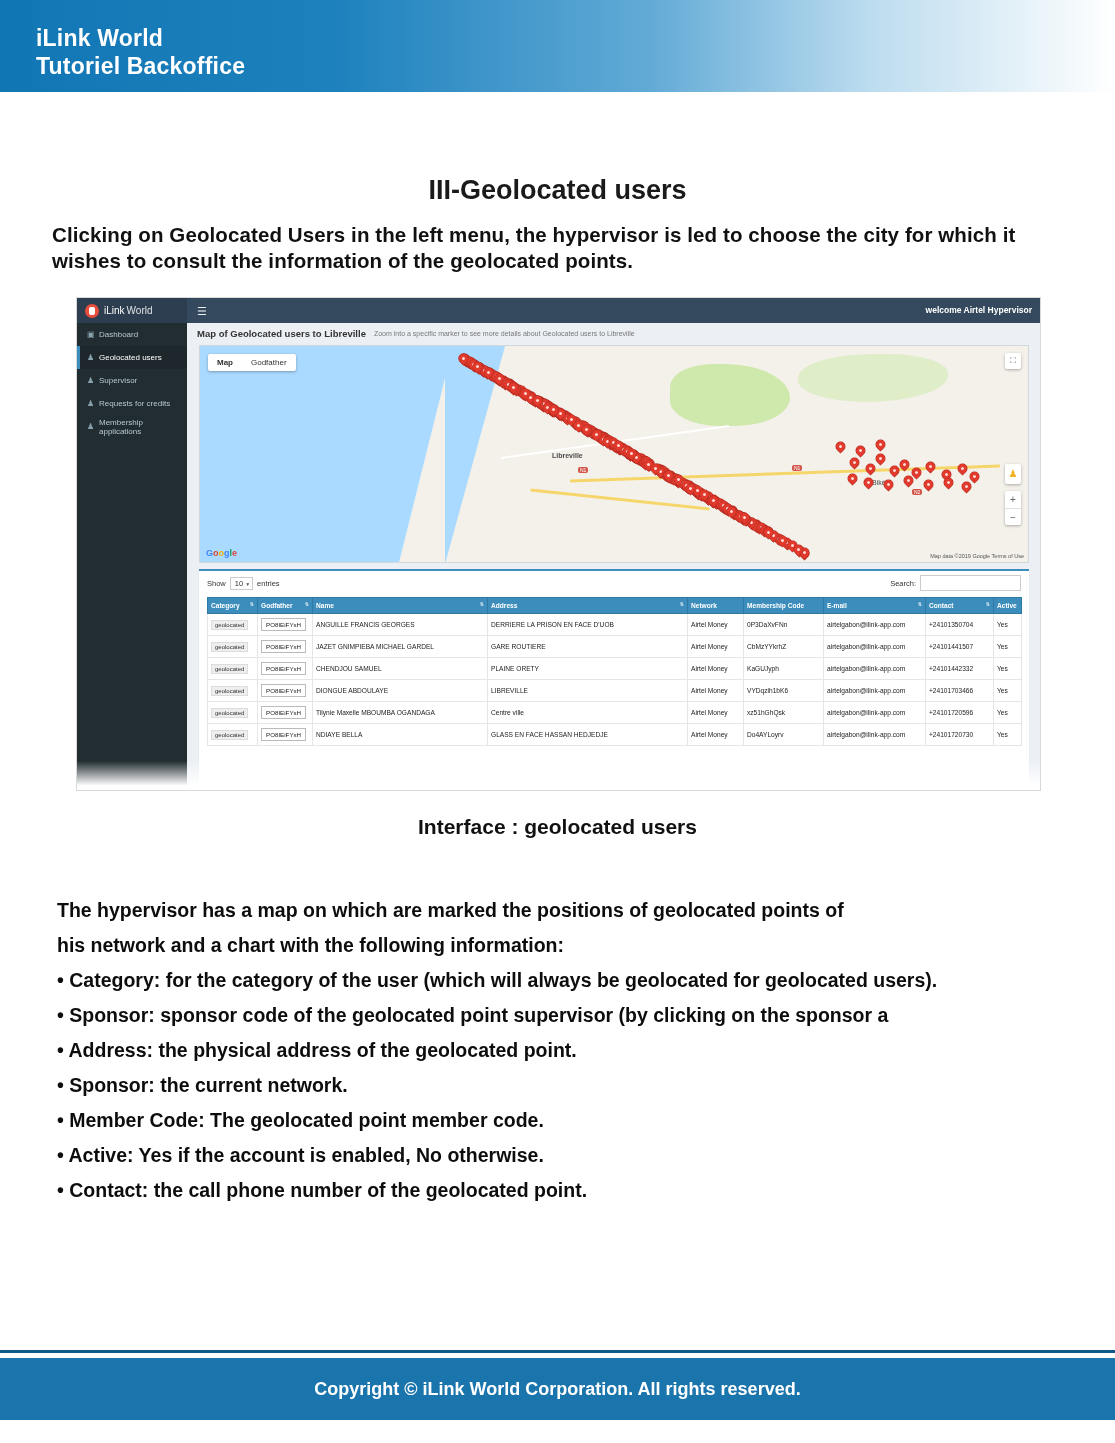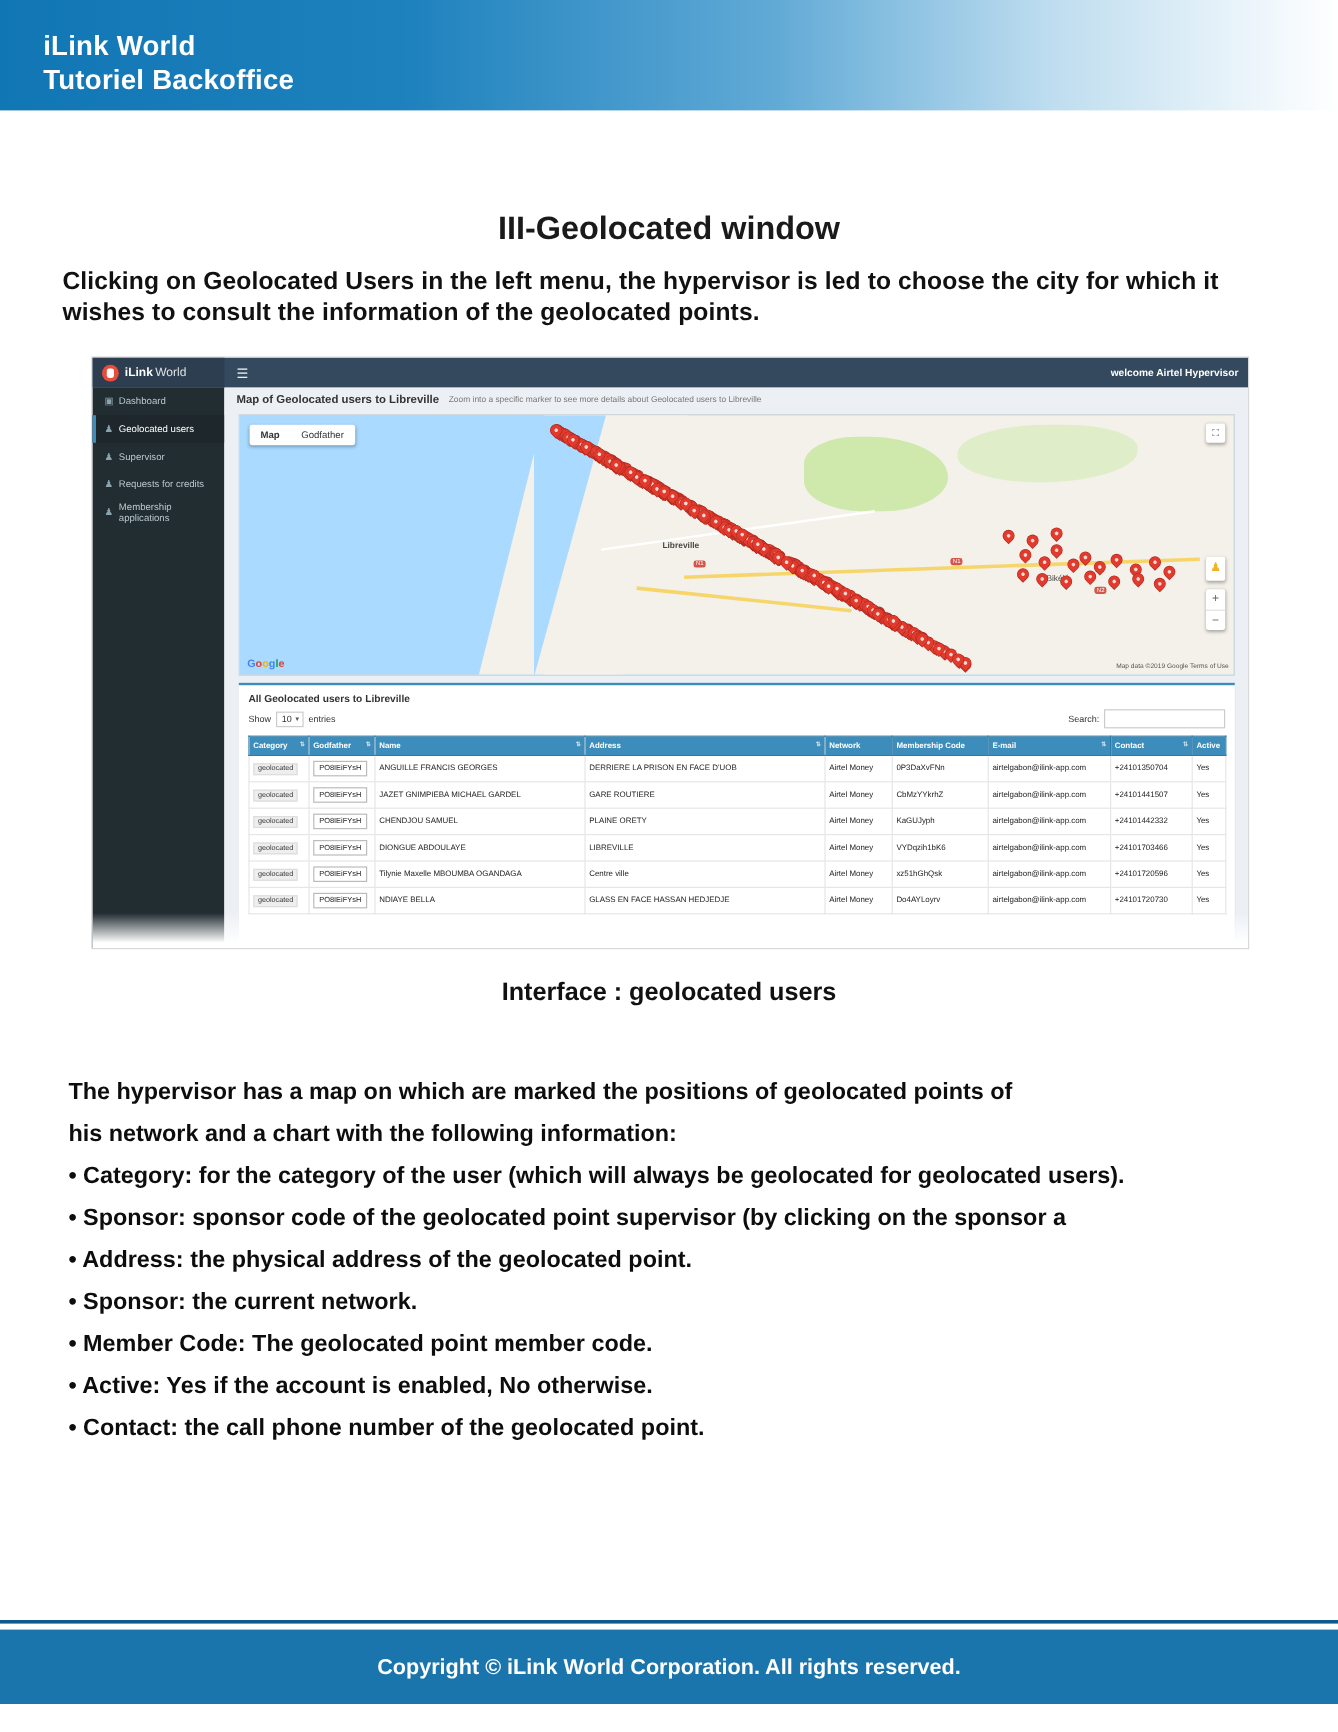--- a/index.html
+++ b/index.html
@@ -151,21 +151,21 @@
     background: #e74c3c;
     margin-right: 5px;
     display: inline-block;
     position: relative;
   }
   .brand .logo::after{
     content:"";
     position:absolute; left:4px; top:3px;
     width:6px;height:8px;background:#fff;border-radius:2px;
   }
-  .brand b { font-weight: bold; }
+  .brand b { font-weight: normal; }
   .brand span.light { font-weight: normal; opacity: .85; margin-left: 2px;}
   .burger {
     position: absolute; left: 120px; top: 7px;
     color: #ecf0f1; font-size: 11px;
   }
   .welcome {
     position: absolute; right: 8px; top: 7px;
     color: #fff; font-size: 8.5px; font-weight: bold;
   }
   
@@ -418,21 +418,21 @@
   }
 </style>
 </head>
 <body>
 
 <div class="header-band">
   <div class="header-title">iLink World</div>
   <div class="header-sub">Tutoriel Backoffice</div>
 </div>
 
-<div class="doc-title">III-Geolocated window</div>
+<div class="doc-title">III-Geolocated users</div>
 <div class="intro">Clicking on Geolocated Users in the left menu, the hypervisor is led to choose the city for which it wishes to consult the information of the geolocated points.</div>
 
 <div class="shot">
 
   <div class="shot-top"></div>
   <div class="brand">
     <span class="logo"></span>
     <b>iLink</b>
     <span class="light">World</span>
   </div>
@@ -922,21 +922,20 @@
         <div>−</div>
       </div>
 
       <div class="gmark">
         <span>G</span><span>o</span><span>o</span><span>g</span><span>l</span><span>e</span>
       </div>
       <div class="map-credit">Map data ©2019 Google     Terms of Use</div>
     </div>
 
     <div class="card">
-      <div class="card-title">All Geolocated users to Libreville</div>
 
       <div class="card-tools">
         <div class="show-entries">
           <span>Show</span>
           <span class="sel">10</span>
           <span>entries</span>
         </div>
         <div class="search-box">
           <span>Search:</span>
           <input type="text" value="" style="">

